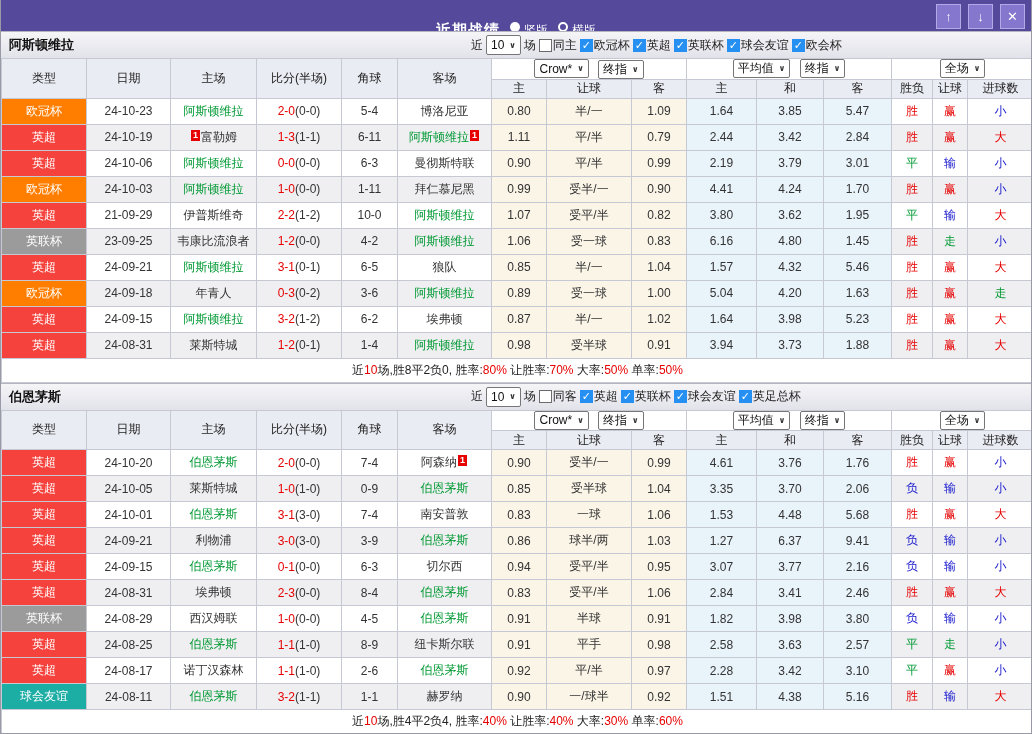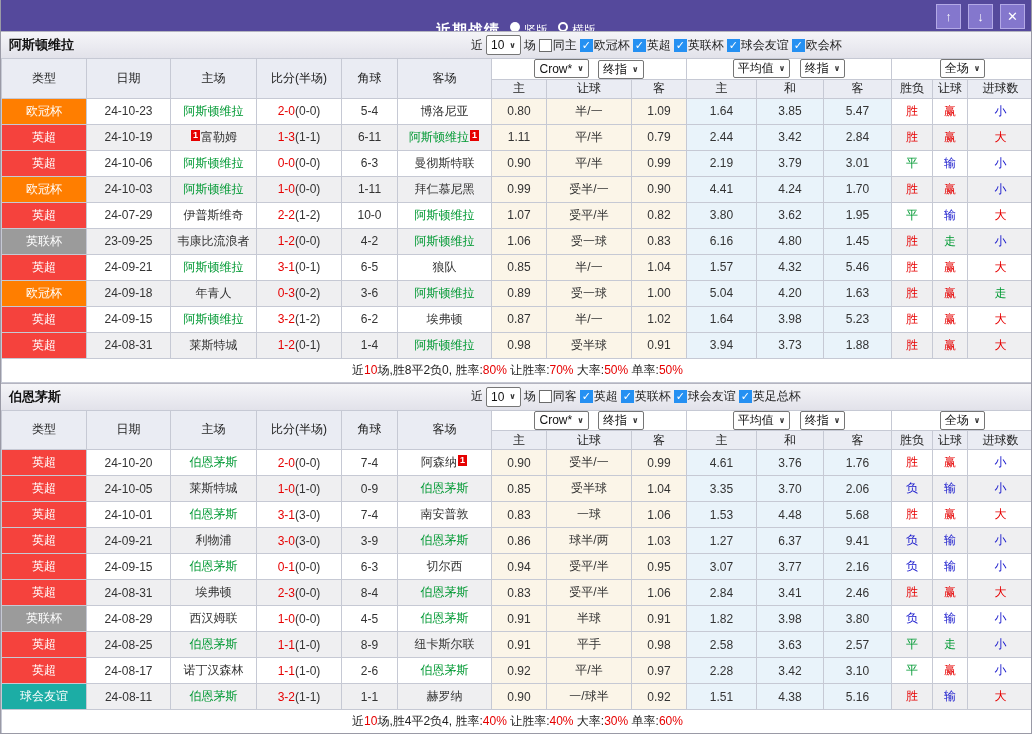--- a/index.html
+++ b/index.html
@@ -238,21 +238,21 @@
           <td class="c-crow">0.90</td>
           <td class="c-avg">4.41</td>
           <td class="c-avg">4.24</td>
           <td class="c-avg">1.70</td>
           <td class="c-res" style="color: rgb(230, 0, 0);">胜</td>
           <td class="c-res" style="color: rgb(230, 0, 0);">赢</td>
           <td class="c-res" style="color: rgb(21, 21, 204);">小</td>
         </tr>
         <tr>
           <td class="c-league" style="background: rgb(245, 66, 61);">英超</td>
-          <td class="c-date">24-07-29</td>
+          <td class="c-date">21-09-29</td>
           <td class="c-team"><span class="team-link">伊普斯维奇</span></td>
           <td class="c-score"><span class="ft">2-2</span><span class="ht">(1-2)</span></td>
           <td class="c-corner">10-0</td>
           <td class="c-team"><span class="team-link self">阿斯顿维拉</span></td>
           <td class="c-crow">1.07</td>
           <td class="c-crow">受平/半</td>
           <td class="c-crow">0.82</td>
           <td class="c-avg">3.80</td>
           <td class="c-avg">3.62</td>
           <td class="c-avg">1.95</td>

